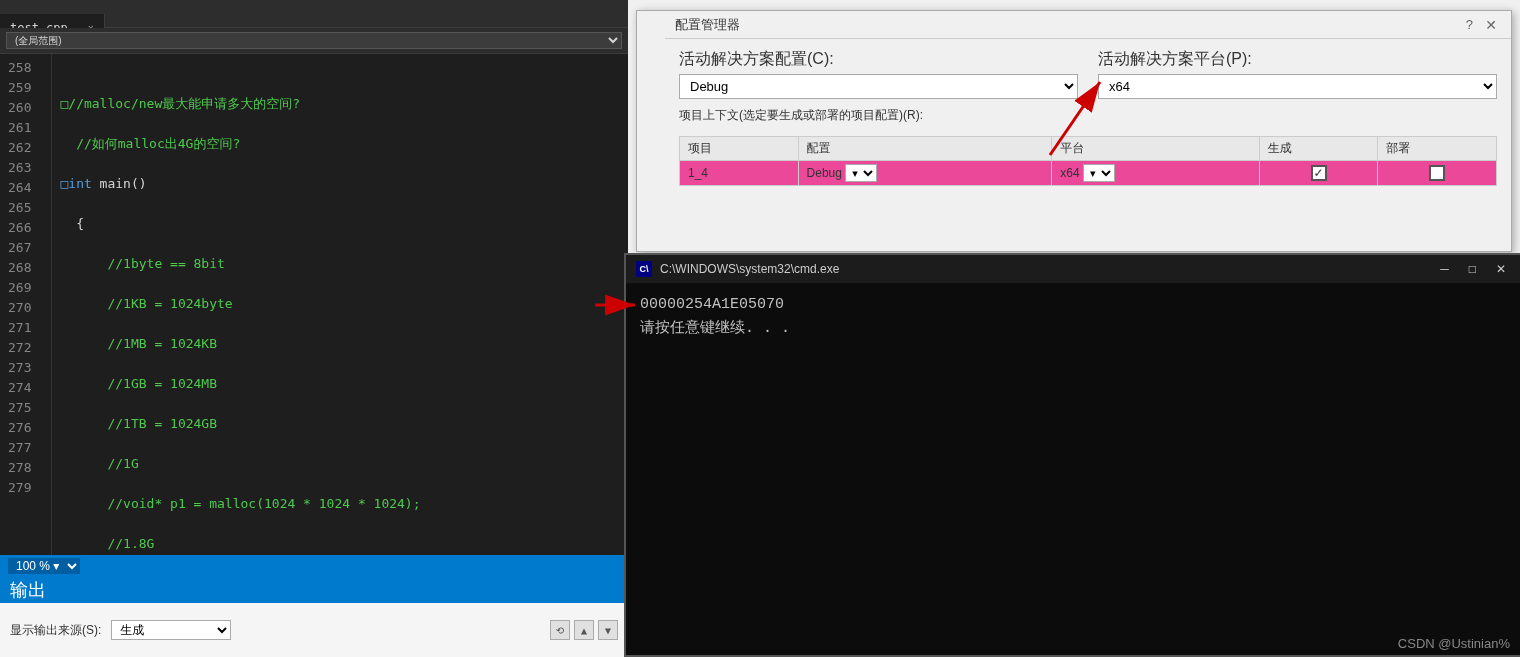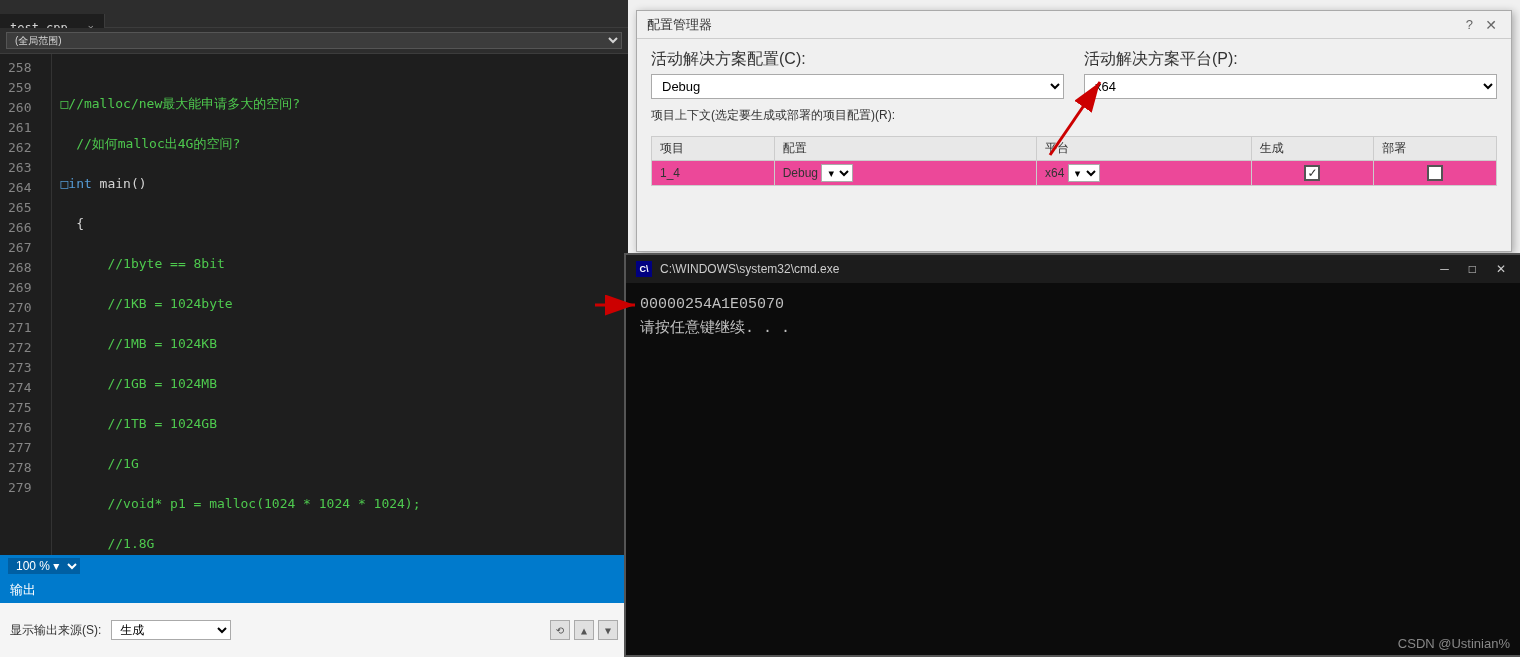--- a/index.html
+++ b/index.html
@@ -118,21 +118,21 @@
       width: 628px;
       height: 80px;
       background: #007acc;
       display: flex;
       flex-direction: column;
     }
 
     .output-title {
       background: #007acc;
       color: white;
-      font-size: 13px;
+      font-size: 18px;
       font-family: 'Microsoft YaHei', sans-serif;
       padding: 4px 10px;
       height: 26px;
       display: flex;
       align-items: center;
     }
 
     .output-content {
       background: #f5f5f5;
       flex: 1;
@@ -200,20 +200,21 @@
       position: absolute;
       left: 636px;
       top: 10px;
       width: 876px;
       height: 242px;
       background: #f0f0f0;
       border: 1px solid #aaa;
       box-shadow: 2px 2px 8px rgba(0,0,0,0.3);
       display: flex;
       flex-direction: column;
+      padding-left: 28px;
     }
 
     .dialog-titlebar {
       background: #f0f0f0;
       height: 28px;
       display: flex;
       align-items: center;
       padding: 0 10px;
       border-bottom: 1px solid #ccc;
       font-size: 13px;

